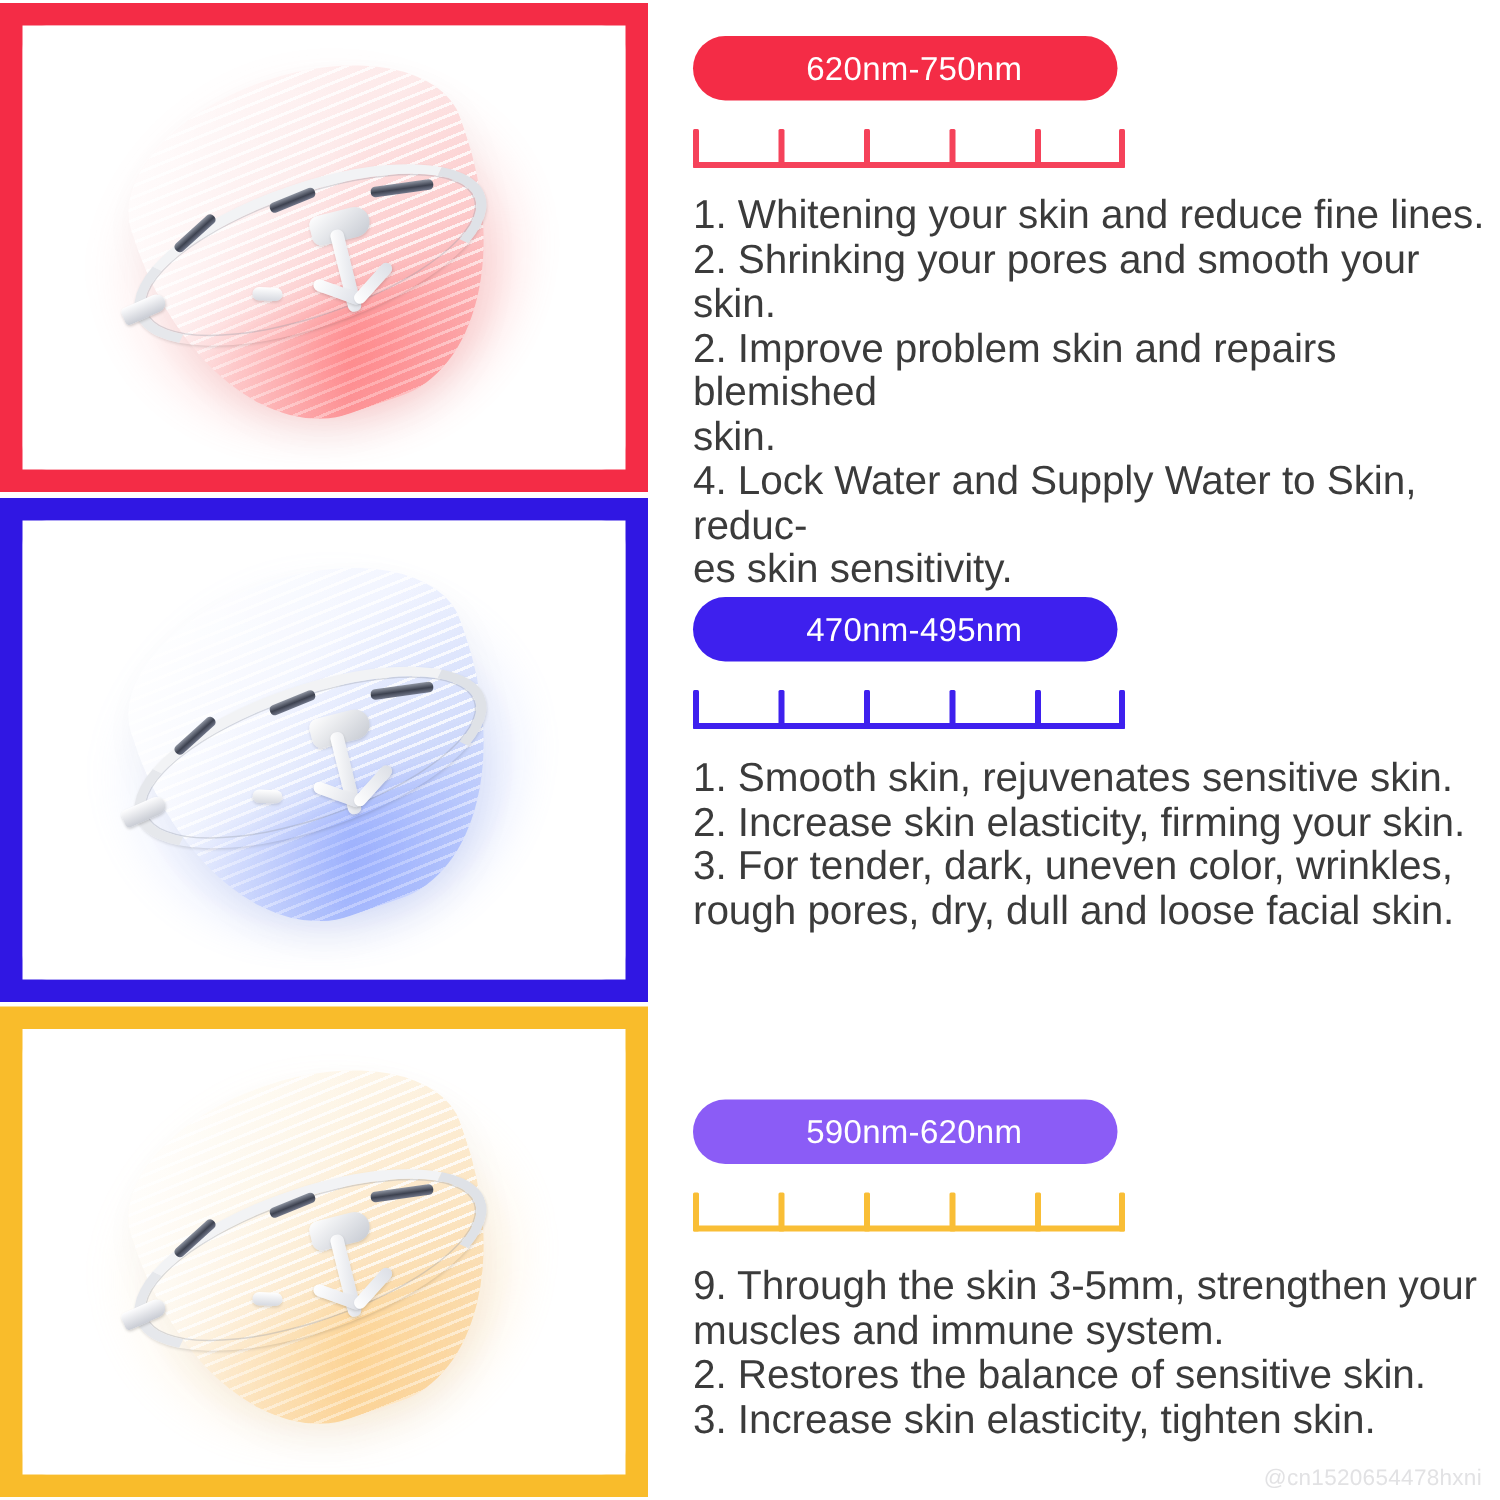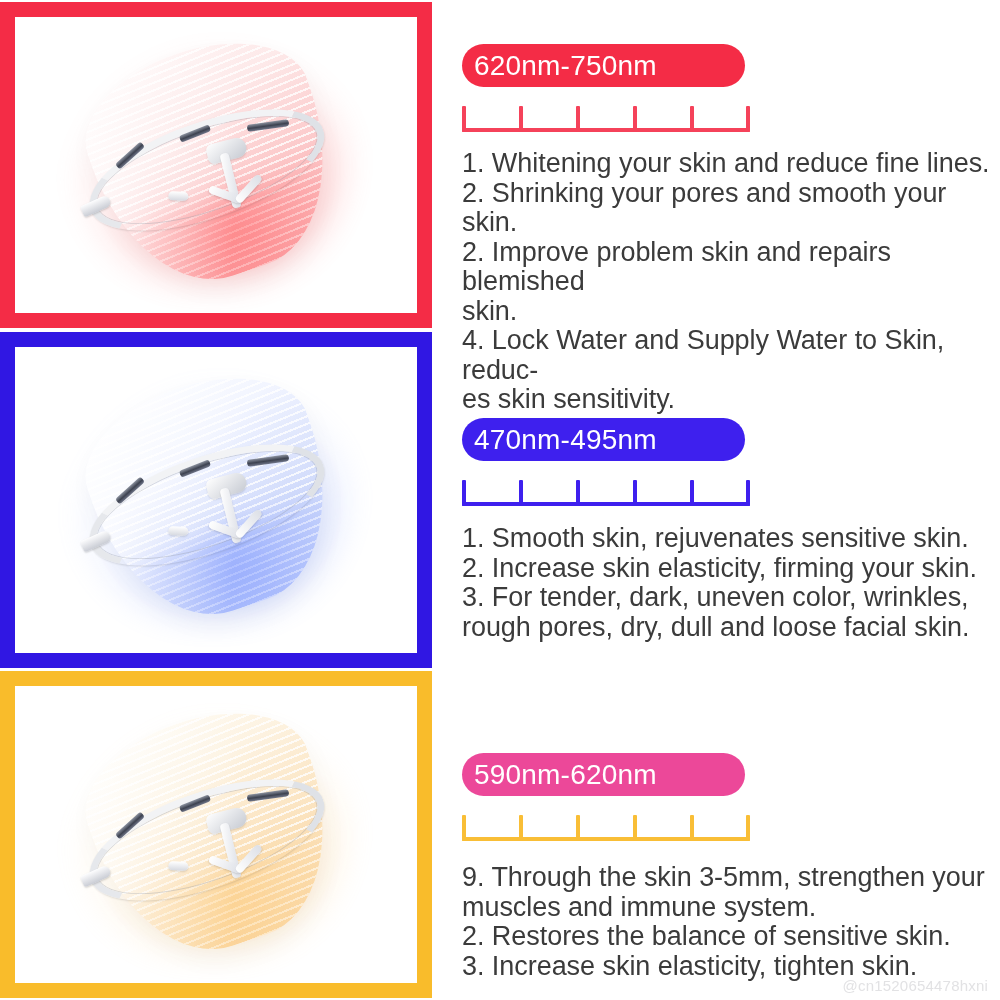--- a/index.html
+++ b/index.html
@@ -157,30 +157,29 @@
   #spec-blue   { top:398px; }
   #spec-yellow { top:733px; }
 
   .badge {
     display:block;
     width:283px;
     height:43px;
     line-height:43px;
     border-radius:22px;
     color:#ffffff;
-    font-size:28px;
+    font-size:22px;
     letter-spacing:.2px;
-    text-align:left;
+    text-align:center;
     text-indent:12px;
     white-space:nowrap;
-    margin-top:20px;
   }
   #spec-red    .badge { background:#F42C46; }
   #spec-blue   .badge { background:#3E20EE; }
-  #spec-yellow .badge { background:#ec4899; }
+  #spec-yellow .badge { background:#8b5cf6; }
 
   
   .ruler {
     position:relative;
     width:288px;
     height:30px;
     margin-top:15px;
   }
   .ruler .base {
     position:absolute; left:0; bottom:0;

